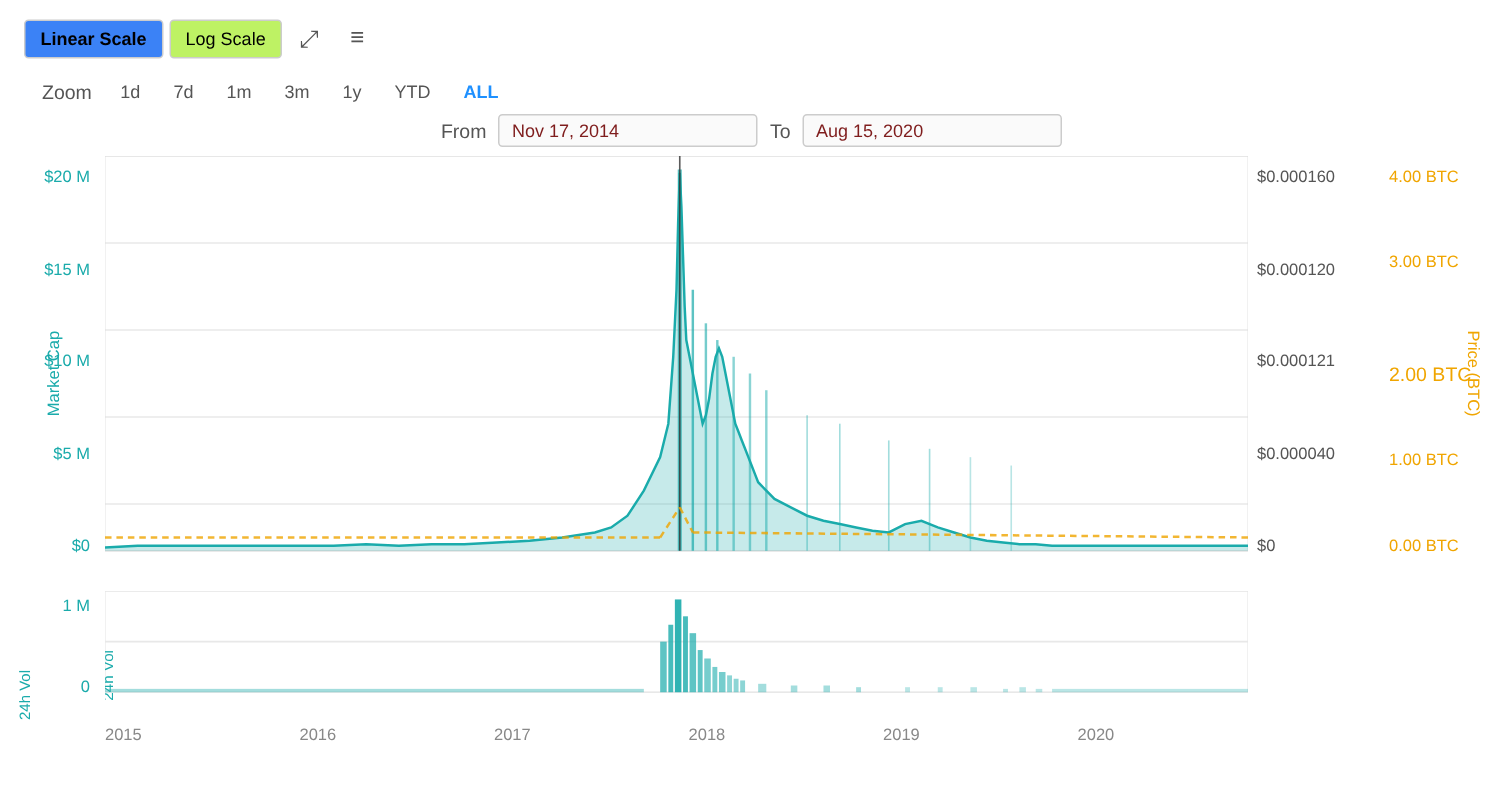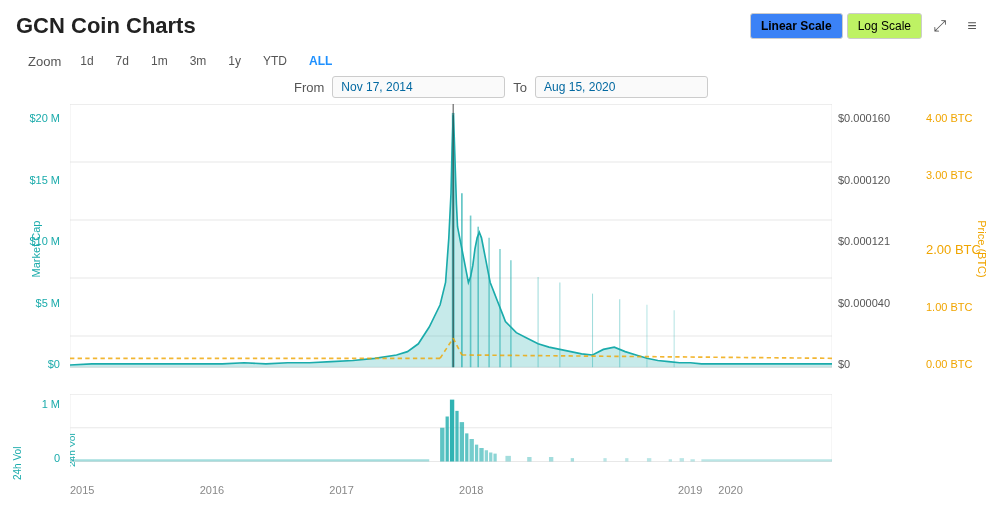--- a/index.html
+++ b/index.html
@@ -81,21 +81,21 @@
       gap: 8px;
       font-size: 13px;
       color: #555;
       padding: 2px 16px 6px 16px;
     }
     .date-input {
       border: 1px solid #ccc;
       border-radius: 3px;
       padding: 3px 8px;
       font-size: 12px;
-      color: #0369a1;
+      color: #7f1d1d;
       background: #fafafa;
     }
     .main-chart-container {
       display: flex;
       position: relative;
       height: 290px;
       margin: 0 0 0 0;
     }
     .y-axis-left {
       width: 70px;
@@ -158,21 +158,20 @@
     }
     .vol-svg-wrapper svg {
       width: 100%;
       height: 100%;
     }
   </style>
 </head>
 <body>
 
 <div class="header">
-  <h1 class="title">GCN Coin Charts</h1>
   <div class="header-controls">
     <button class="scale-btn active">Linear Scale</button>
     <button class="scale-btn">Log Scale</button>
     <div class="icon-btn">⤢</div>
     <div class="icon-btn">≡</div>
   </div>
 </div>
 
 <div class="zoom-bar">
   <span class="zoom-label">Zoom</span>
@@ -337,15 +336,15 @@
     </svg>
   </div>
   <div style="width:170px;"></div>
 </div>
 
 <div style="display:flex;margin-left:70px;margin-right:170px;padding-bottom:4px;gap:16px;">
   <div style="flex:1;text-align:left;font-size:11px;color:#888;">2015</div>
   <div style="flex:1;text-align:left;font-size:11px;color:#888;">2016</div>
   <div style="flex:1;text-align:left;font-size:11px;color:#888;">2017</div>
   <div style="flex:1;text-align:left;font-size:11px;color:#888;">2018</div>
-  <div style="flex:1;text-align:right;font-size:11px;color:#888;">2019</div>
+  <div style="flex:1;text-align:left;font-size:11px;color:#888;">2019</div>
   <div style="flex:1;text-align:left;font-size:11px;color:#888;">2020</div>
 </div>
 
 </body></html>

